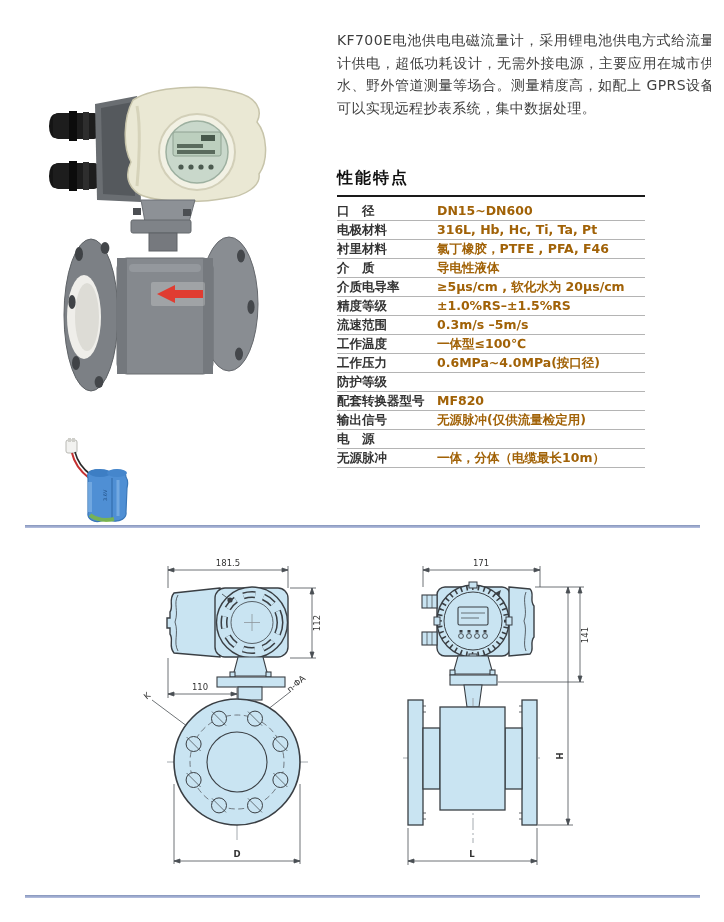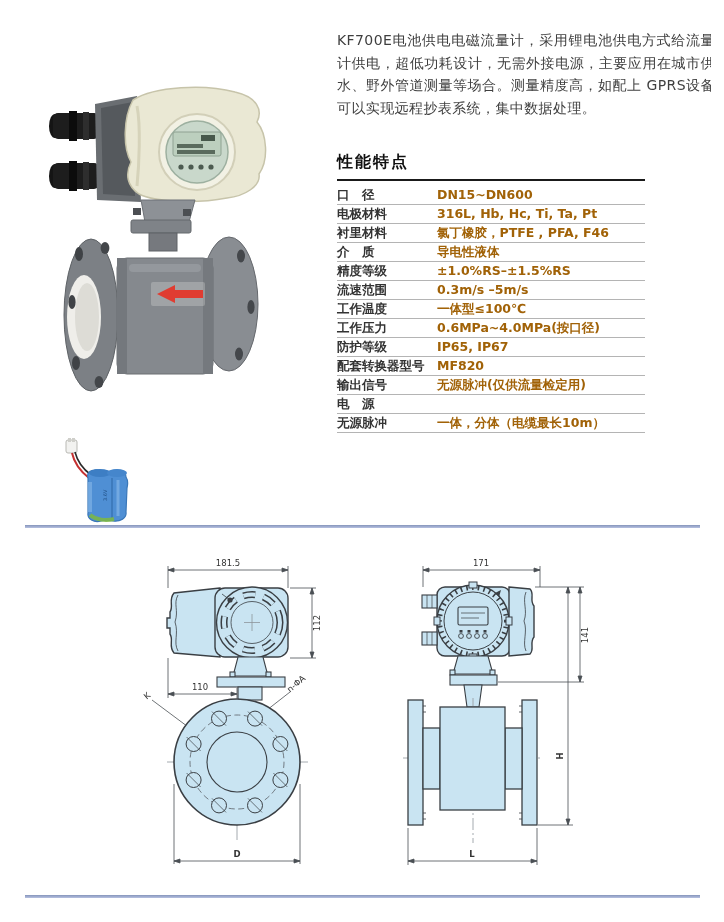--- a/index.html
+++ b/index.html
@@ -6,21 +6,21 @@
   .page{position:relative;width:711px;height:922px;background:#fff;overflow:hidden;
         font-family:"DejaVu Sans","Liberation Sans",sans-serif;color:#3c3c3c;}
   .abs{position:absolute;}
 
   
   .intro{left:337px;top:29px;width:378px;font-size:14px;line-height:22.5px;
          color:#3f3f3f;letter-spacing:0.4px;text-align:justify;}
 
   
   .features{left:337px;top:152px;width:308px;}
-  .features h2{margin:0 0 5px 0;font-size:16px;font-weight:bold;color:#111;
+  .features h2{margin:16px 0 5px 0;font-size:16px;font-weight:bold;color:#111;
                letter-spacing:2px;border-bottom:2px solid #1a1a1a;padding-bottom:6px;}
   .spec-table{width:308px;font-weight:bold;}
   .spec-row{display:flex;border-bottom:1px solid #b4b4b4;min-height:18px;
             align-items:center;font-size:12.5px;line-height:18px;}
   .spec-label{width:100px;flex:0 0 100px;color:#333;}
   .spec-value{flex:1;color:#a16207;}
 
   
   .divider{left:25px;width:675px;height:3px;
            background:linear-gradient(#8594ba,#b7c2e2);}
@@ -124,38 +124,41 @@
         </div>
       <div class="spec-row">
           <span class="spec-label">衬里材料</span>
           <span class="spec-value">氯丁橡胶，PTFE , PFA, F46</span>
         </div>
       <div class="spec-row">
           <span class="spec-label">介　质</span>
           <span class="spec-value">导电性液体</span>
         </div>
       <div class="spec-row">
+          <span class="spec-label">介质电导率</span>
+          <span class="spec-value">≥5μs/cm , 软化水为 20μs/cm</span>
+        </div>
+      <div class="spec-row">
           <span class="spec-label">精度等级</span>
           <span class="spec-value">±1.0%RS–±1.5%RS</span>
         </div>
       <div class="spec-row">
           <span class="spec-label">流速范围</span>
           <span class="spec-value">0.3m/s –5m/s</span>
         </div>
       <div class="spec-row">
           <span class="spec-label">工作温度</span>
           <span class="spec-value">一体型≤100℃</span>
         </div>
       <div class="spec-row">
           <span class="spec-label">工作压力</span>
           <span class="spec-value">0.6MPa~4.0MPa(按口径)</span>
         </div>
       <div class="spec-row">
           <span class="spec-label">防护等级</span>
-          <span class="spec-value">IP65, IP67</span>
         </div>
       <div class="spec-row">
           <span class="spec-label">配套转换器型号</span>
           <span class="spec-value">MF820</span>
         </div>
       <div class="spec-row">
           <span class="spec-label">输出信号</span>
           <span class="spec-value">无源脉冲(仅供流量检定用)</span>
         </div>
       <div class="spec-row">

